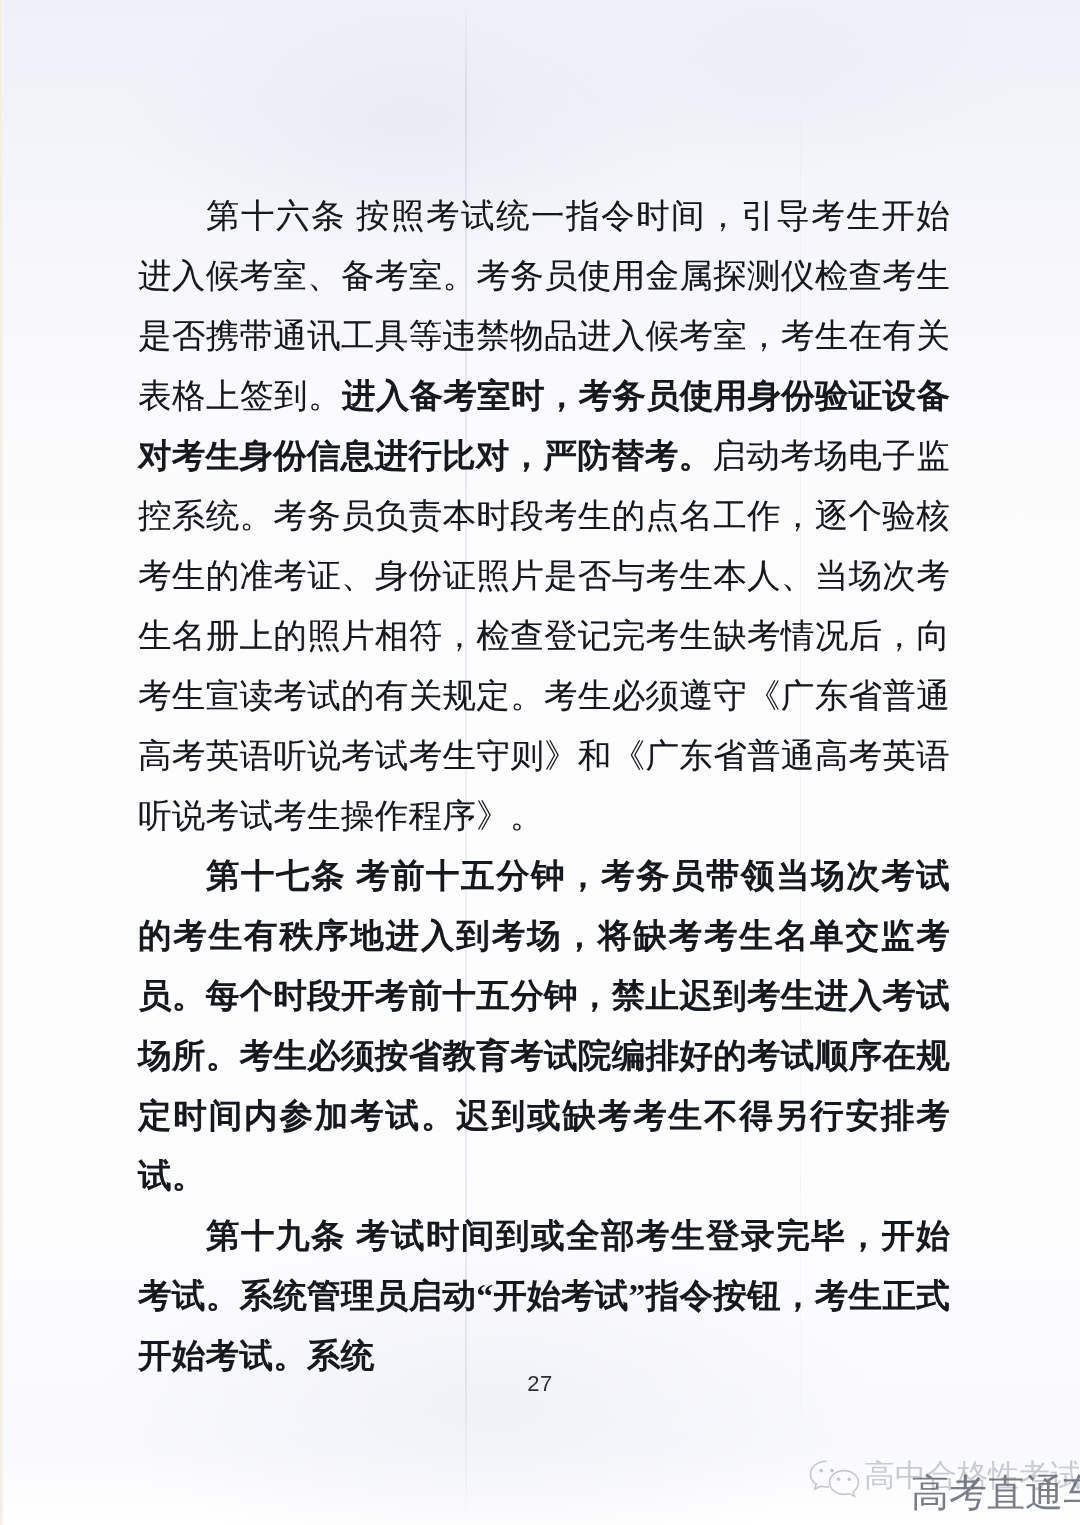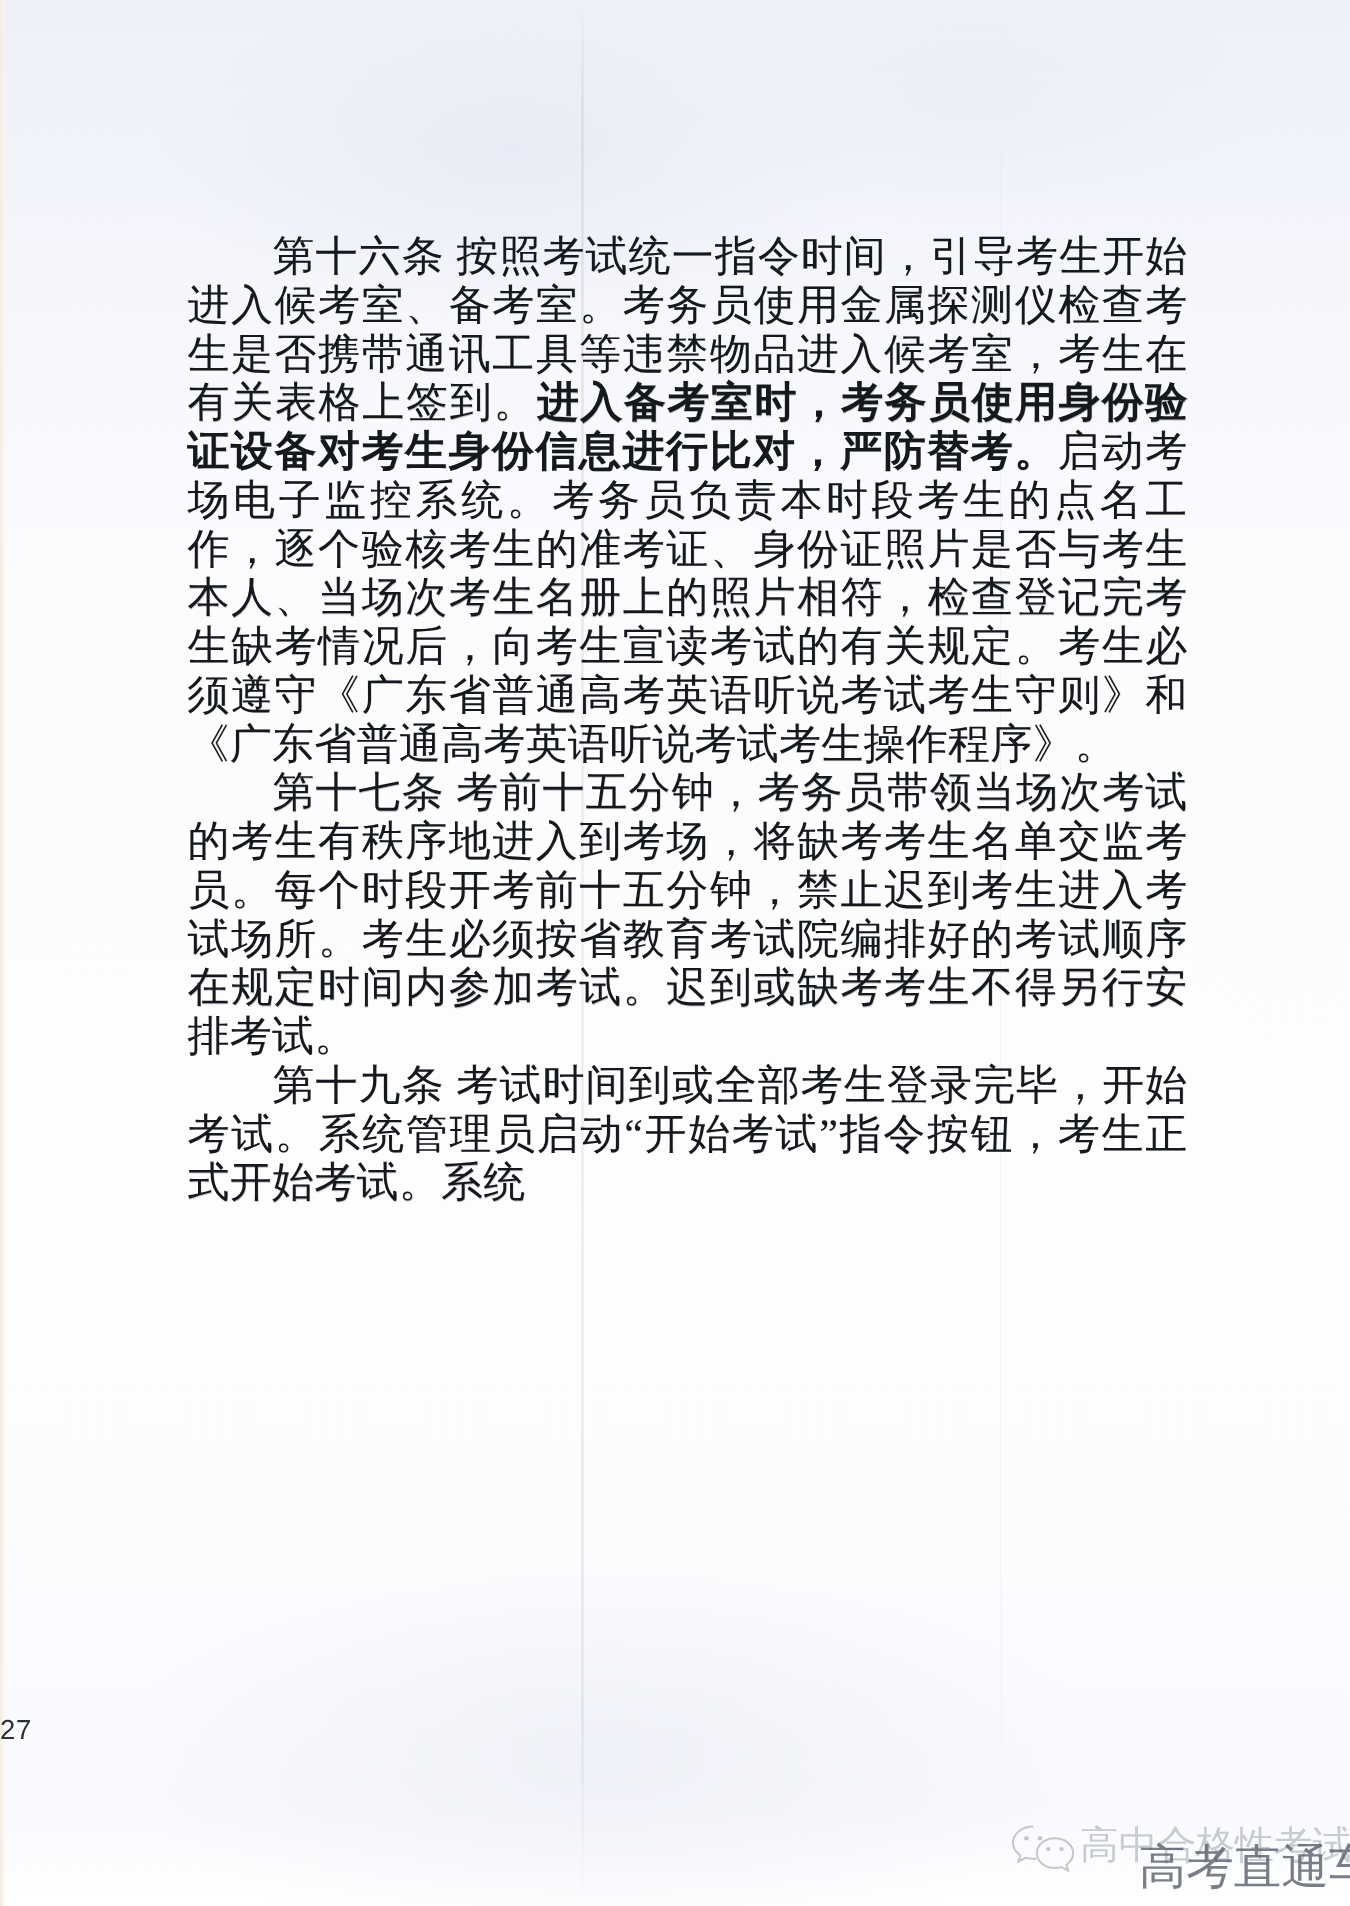--- a/index.html
+++ b/index.html
@@ -89,52 +89,53 @@
 
   
   .body-text {
     position: absolute;
     left: 138px;
     top: 186px;
     width: 812px;
   }
 
   .para {
-    margin: 0 0 0 12px;
+    margin: 0 0 0 0;
     font-size: 33.5px;
-    line-height: 39px;
+    line-height: 60px;
     color: #15181c;
     text-align: justify;
     text-justify: inter-character;
     letter-spacing: 0.3px;
     text-indent: 68px;
     font-weight: 400;
   }
 
   .para + .para {
     margin-top: 0px;
+    font-weight: bold;
   }
 
   .para .bold {
     font-weight: 700;
     letter-spacing: 0.1px;
   }
 
   
   .para {
     text-shadow: 0.35px 0.25px 0.45px rgba(40,44,52,0.28);
   }
 
   
   .page-number {
     position: absolute;
     left: 0;
     right: 0;
     top: 1371px;
-    text-align: left;
+    text-align: center;
     font-family: "Liberation Sans", "DejaVu Sans", sans-serif;
     font-size: 22px;
     color: #2b2f36;
     letter-spacing: 0.5px;
   }
 
   
   .watermark {
     position: absolute;
     left: 806px;

